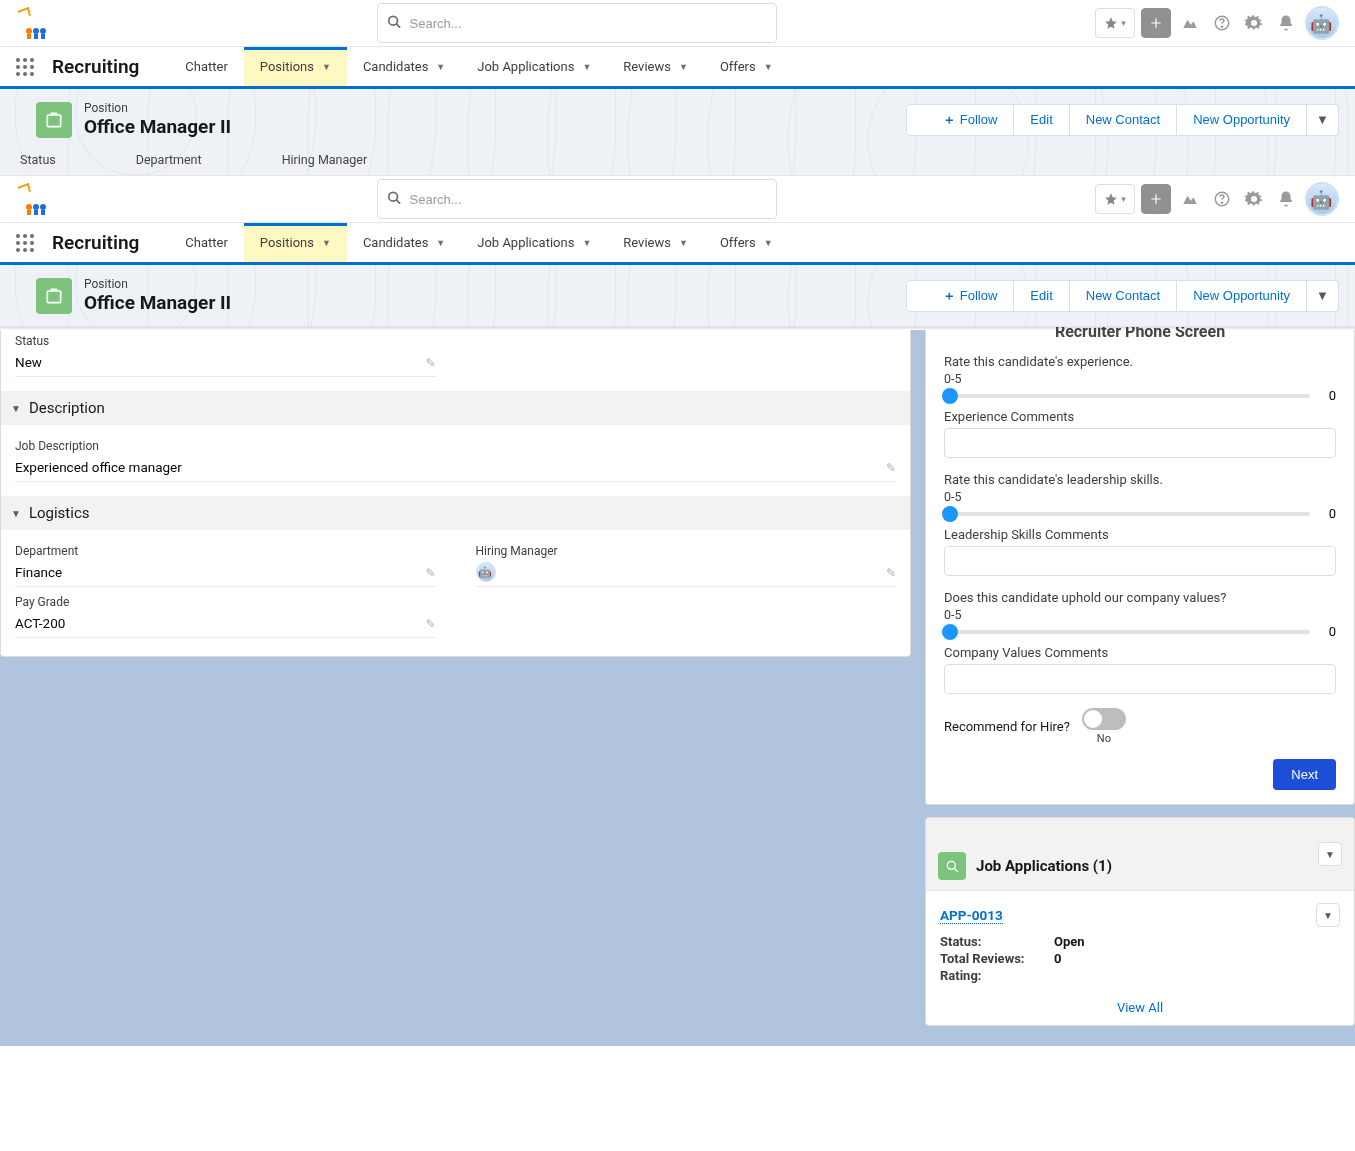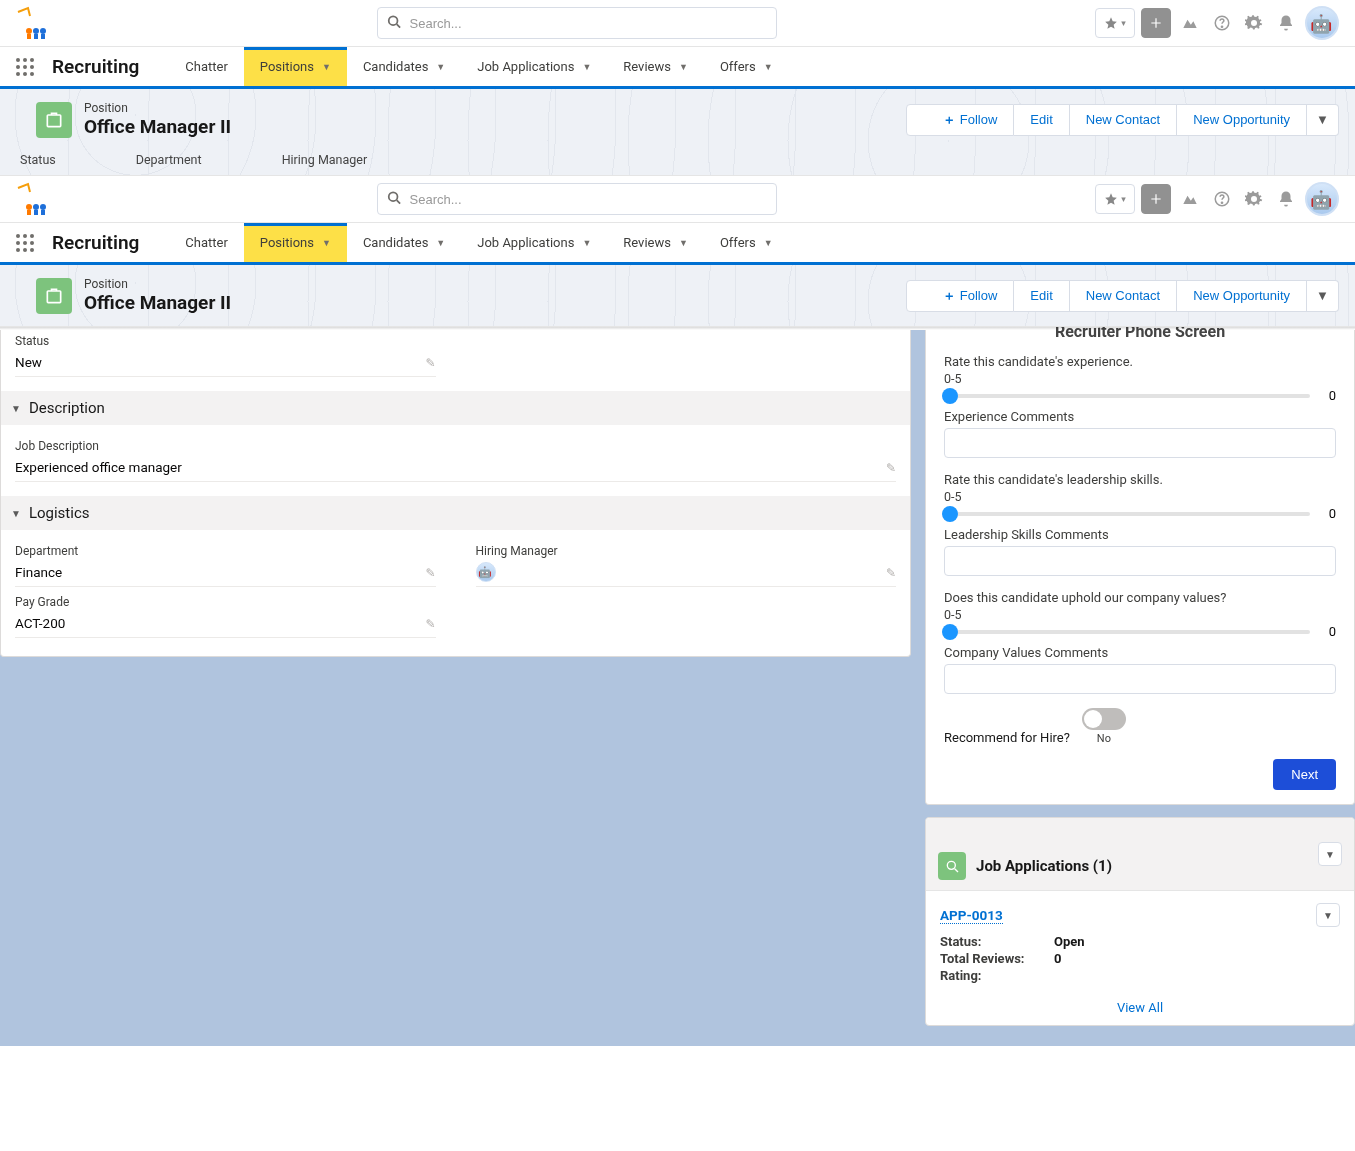--- a/index.html
+++ b/index.html
@@ -3,37 +3,37 @@
 <meta charset="utf-8">
 <style>
 * { box-sizing: border-box; margin: 0; padding: 0; }
 body { font-family: -apple-system, BlinkMacSystemFont, "Segoe UI", Roboto, Helvetica, Arial, sans-serif; font-size: 13px; color: #181818; background: #fff; width: 1355px; }
 
 
 .global-header { display: flex; align-items: center; height: 47px; padding: 0 10px; border-bottom: 1px solid #e5e5e5; background: #fff; }
 .app-logo { width: 48px; height: 40px; display:flex; align-items:center; justify-content:center; }
 .search-wrap { flex:1; display:flex; justify-content:center; }
 .search-box { position:relative; width:400px; }
-.search-box input { width:100%; height:32px; border:1px solid #d8dde6; border-radius:4px; padding:0 12px 0 32px; font-size:13px; background:#fff; }
+.search-box input { width:100%; height:40px; border:1px solid #d8dde6; border-radius:4px; padding:0 12px 0 32px; font-size:13px; background:#fff; }
 .search-box input::placeholder { color:#999; }
 .search-box .search-icon { position:absolute; left:10px; top:50%; transform:translateY(-50%); color:#706e6b; }
 .header-icons { display:flex; align-items:center; gap:6px; padding-right:6px; }
 .hbtn { width:30px; height:30px; border:1px solid #d8dde6; border-radius:4px; display:flex; align-items:center; justify-content:center; color:#5a5a5a; background:#fff; }
 .hbtn.fav { width:40px; }
 .hbtn.plus { background:#919191; color:#fff; border-color:#919191; }
 .hicon-plain { width:26px; height:26px; display:flex; align-items:center; justify-content:center; color:#919191; }
 .avatar-img { width:34px; height:34px; border-radius:50%; border:2px solid #cfe0f5; background:linear-gradient(#d7e8fb,#a9c9ee); display:flex; align-items:center; justify-content:center; font-size:18px; }
 
 
 .nav-bar { display:flex; align-items:center; height:42px; background:#fff; border-bottom:3px solid #0070d2; padding-left:12px; }
 .app-launcher { width:26px; height:26px; display:flex; align-items:center; justify-content:center; margin-right:14px; }
 .app-name { font-size:19px; font-weight:600; margin-right:30px; }
 .nav-tabs { display:flex; height:100%; }
 .nav-tab { display:flex; align-items:center; padding:0 16px; font-size:13px; color:#3e3e3c; cursor:pointer; position:relative; gap:8px; }
-.nav-tab.active { background:#fde047; }
+.nav-tab.active { background:#fef9c3; }
 .nav-tab.active::before { content:""; position:absolute; top:0; left:0; right:0; height:3px; background:#0070d2; }
 .chev { color:#706e6b; font-size:9px; }
 
 
 .page-header-strip { background:linear-gradient(#eef1f6 0%, #eef1f6 100%); border-bottom:1px solid #e5e5e5; padding:12px 16px 0 16px; position:relative; }
 .page-header-strip::before { content:""; position:absolute; inset:0; opacity:.25; pointer-events:none;
   background-image: repeating-radial-gradient(circle at 10% 30%, #bfc8d6 0 1px, transparent 1px 60px),
                     repeating-radial-gradient(circle at 70% 60%, #bfc8d6 0 1px, transparent 1px 80px);
 }
 .ph-row { display:flex; align-items:center; justify-content:space-between; position:relative; z-index:1; }
@@ -76,21 +76,21 @@
 .flow-body { padding:14px 18px; }
 .q-group { margin-bottom:14px; }
 .q-label { font-size:13px; color:#3e3e3c; margin-bottom:2px; }
 .q-range { font-size:12.5px; color:#3e3e3c; margin-bottom:2px; }
 .slider-row { display:flex; align-items:center; gap:10px; }
 .slider-track { flex:1; height:4px; background:#e2e2e2; border-radius:2px; position:relative; }
 .slider-thumb { position:absolute; left:0; top:50%; width:16px; height:16px; border-radius:50%; background:#1b96ff; transform:translate(-2px,-50%); }
 .slider-val { width:16px; text-align:right; font-size:13px; color:#080707; }
 .comment-label { font-size:13px; color:#3e3e3c; margin-top:6px; margin-bottom:4px; }
 .comment-input { width:100%; height:30px; border:1px solid #d8dde6; border-radius:4px; }
-.recommend-row { display:flex; align-items:flex-end; gap:12px; margin-top:6px; }
+.recommend-row { display:flex; align-items:center; gap:12px; margin-top:6px; }
 .toggle-wrap { display:flex; flex-direction:column; align-items:center; }
 .toggle { width:44px; height:22px; border-radius:11px; background:#bfbdbb; position:relative; }
 .toggle .knob { position:absolute; left:2px; top:2px; width:18px; height:18px; border-radius:50%; background:#fff; }
 .toggle-caption { font-size:11px; color:#3e3e3c; margin-top:2px; }
 .flow-footer { display:flex; justify-content:flex-end; padding:0 18px 14px 18px; }
 .btn-next { background:#1d4ed8; color:#fff; border:none; border-radius:4px; padding:8px 18px; font-size:13px; font-weight:400; cursor:pointer; }
 
 .rel-card-head { display:flex; align-items:center; justify-content:space-between; background:#f3f2f2; border-bottom:1px solid #e5e5e5; padding:10px 12px; border-radius:4px 4px 0 0; }
 .rel-card-head .left { display:flex; align-items:center; gap:10px;margin-top:24px; }
 .rel-icon { width:28px; height:28px; border-radius:4px; background:#7dc37d; display:flex; align-items:center; justify-content:center; color:#fff; }

